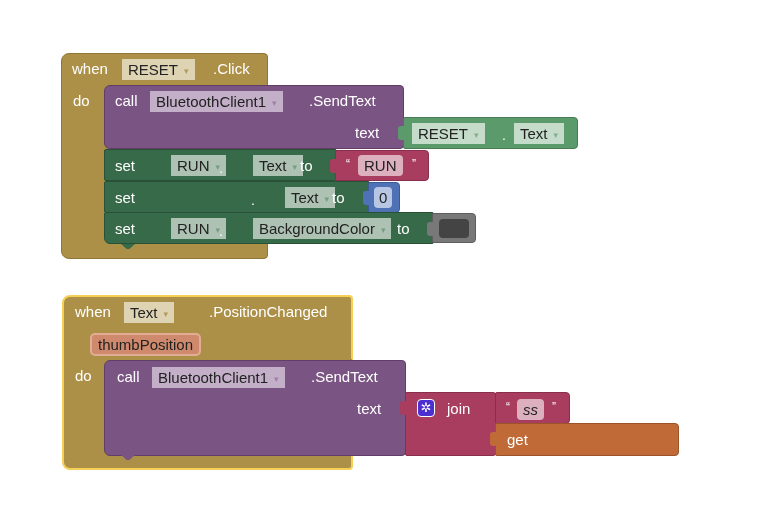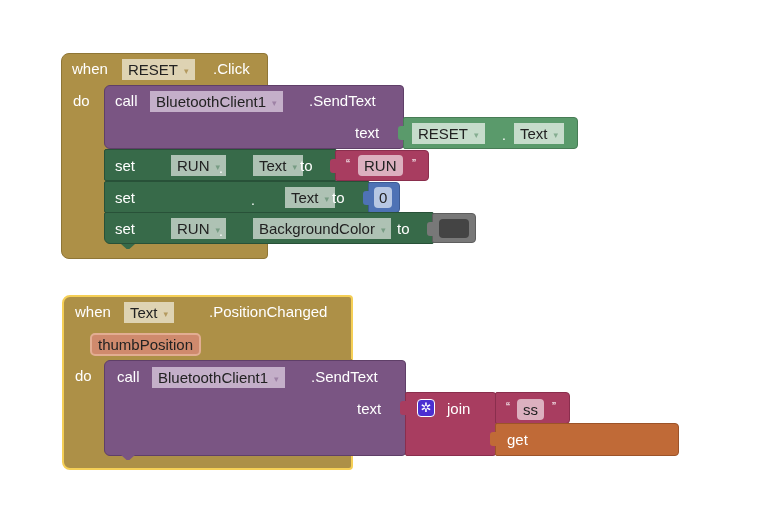--- a/index.html
+++ b/index.html
@@ -166,20 +166,20 @@
 </div>
 
 <div class="blk join" style="left:405px;top:392px;width:92px;height:64px;border-radius:2px 4px 4px 2px;">
   <div class="tab" style="left:-6px;top:8px;background:#a83d60;"></div>
   <div class="gear" style="left:11px;top:6px;">✲</div>
   <span class="lbl" style="left:41px;top:7px;">join</span>
 </div>
 
 <div class="blk txt" style="left:495px;top:392px;width:75px;height:32px;border-radius:2px 4px 4px 2px;">
   <span class="lbl" style="left:10px;top:5px;font-size:12px;">“</span>
-  <span class="dd txt-val" style="left:21px;top:6px;">ss</span>
+  <span class="dd txt-val" style="left:21px;top:6px;font-style:italic;">ss</span>
   <span class="lbl" style="left:56px;top:5px;font-size:12px;">”</span>
 </div>
 
 <div class="blk getv" style="left:495px;top:423px;width:184px;height:33px;border-radius:2px 4px 4px 2px;">
   <div class="tab" style="left:-6px;top:8px;background:#c06a37;"></div>
   <span class="lbl" style="left:11px;top:7px;">get</span>
 </div>
 
 </body></html>

